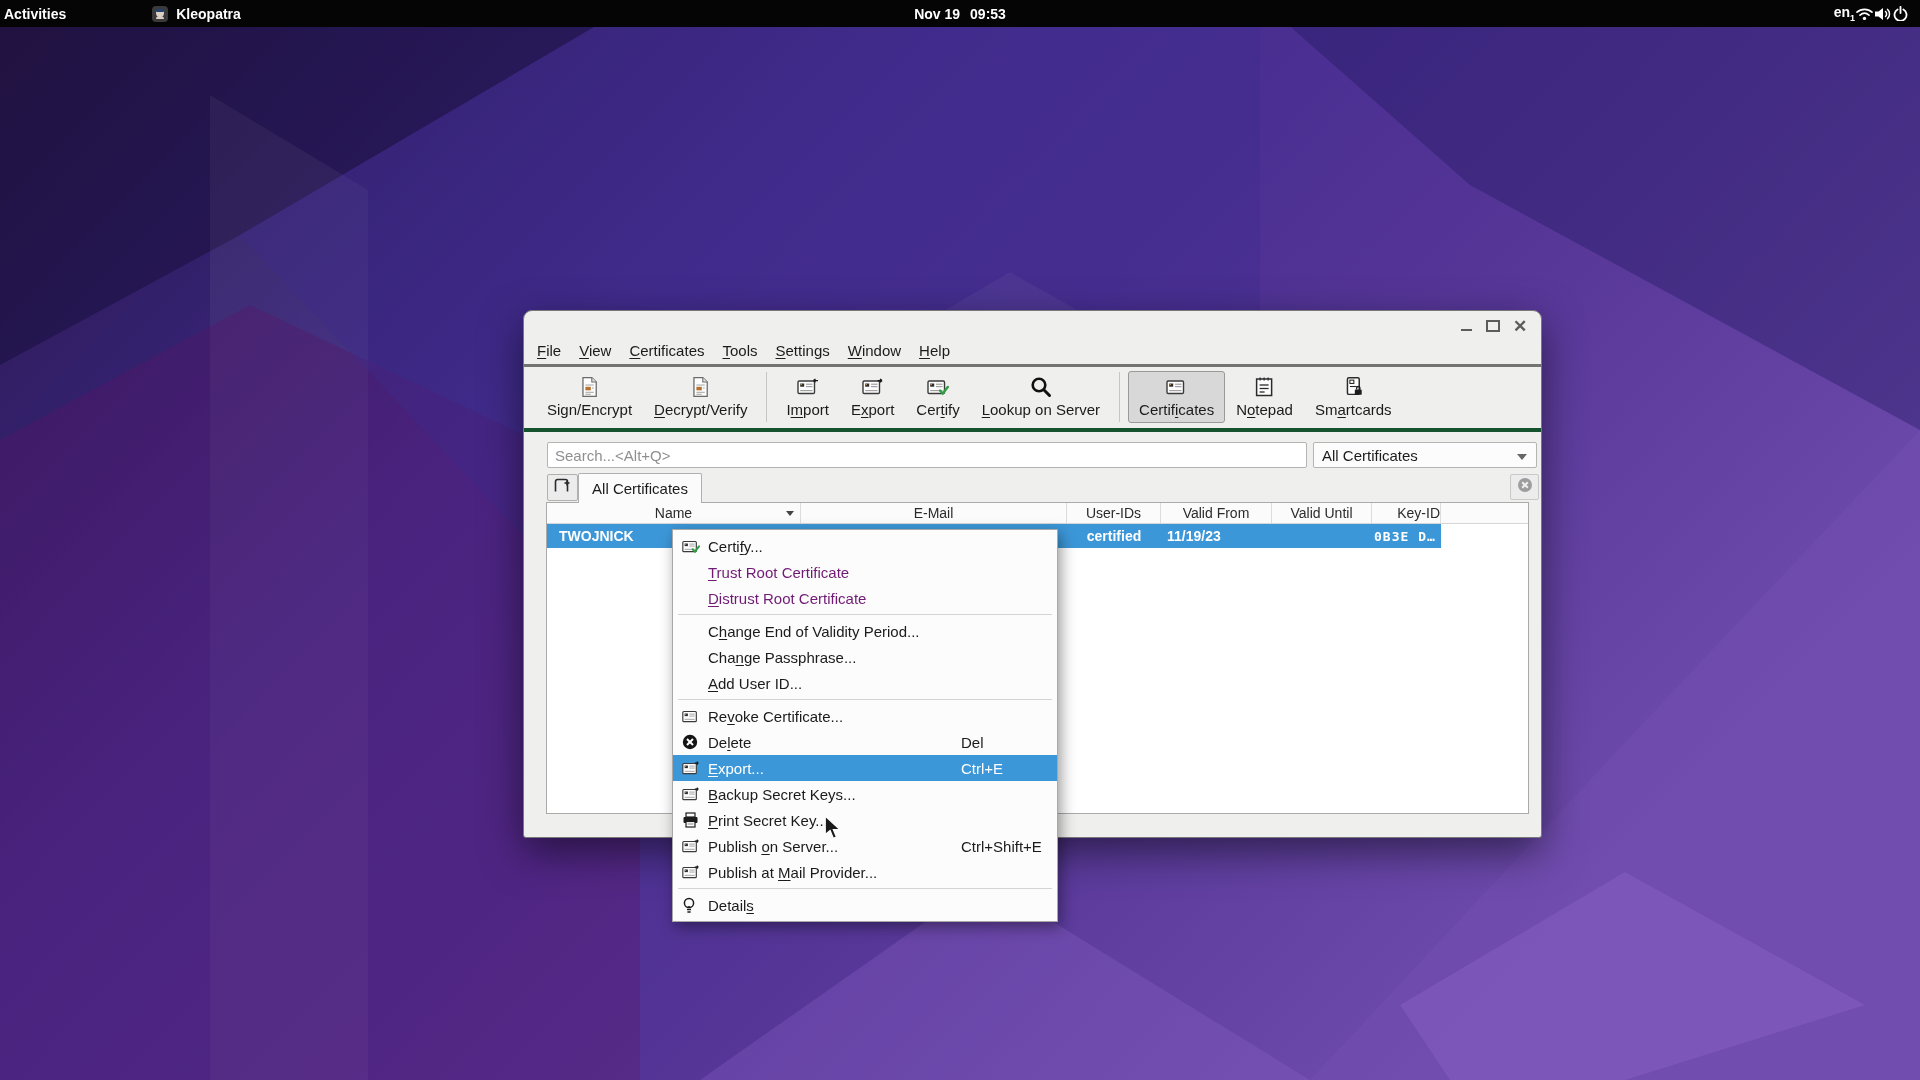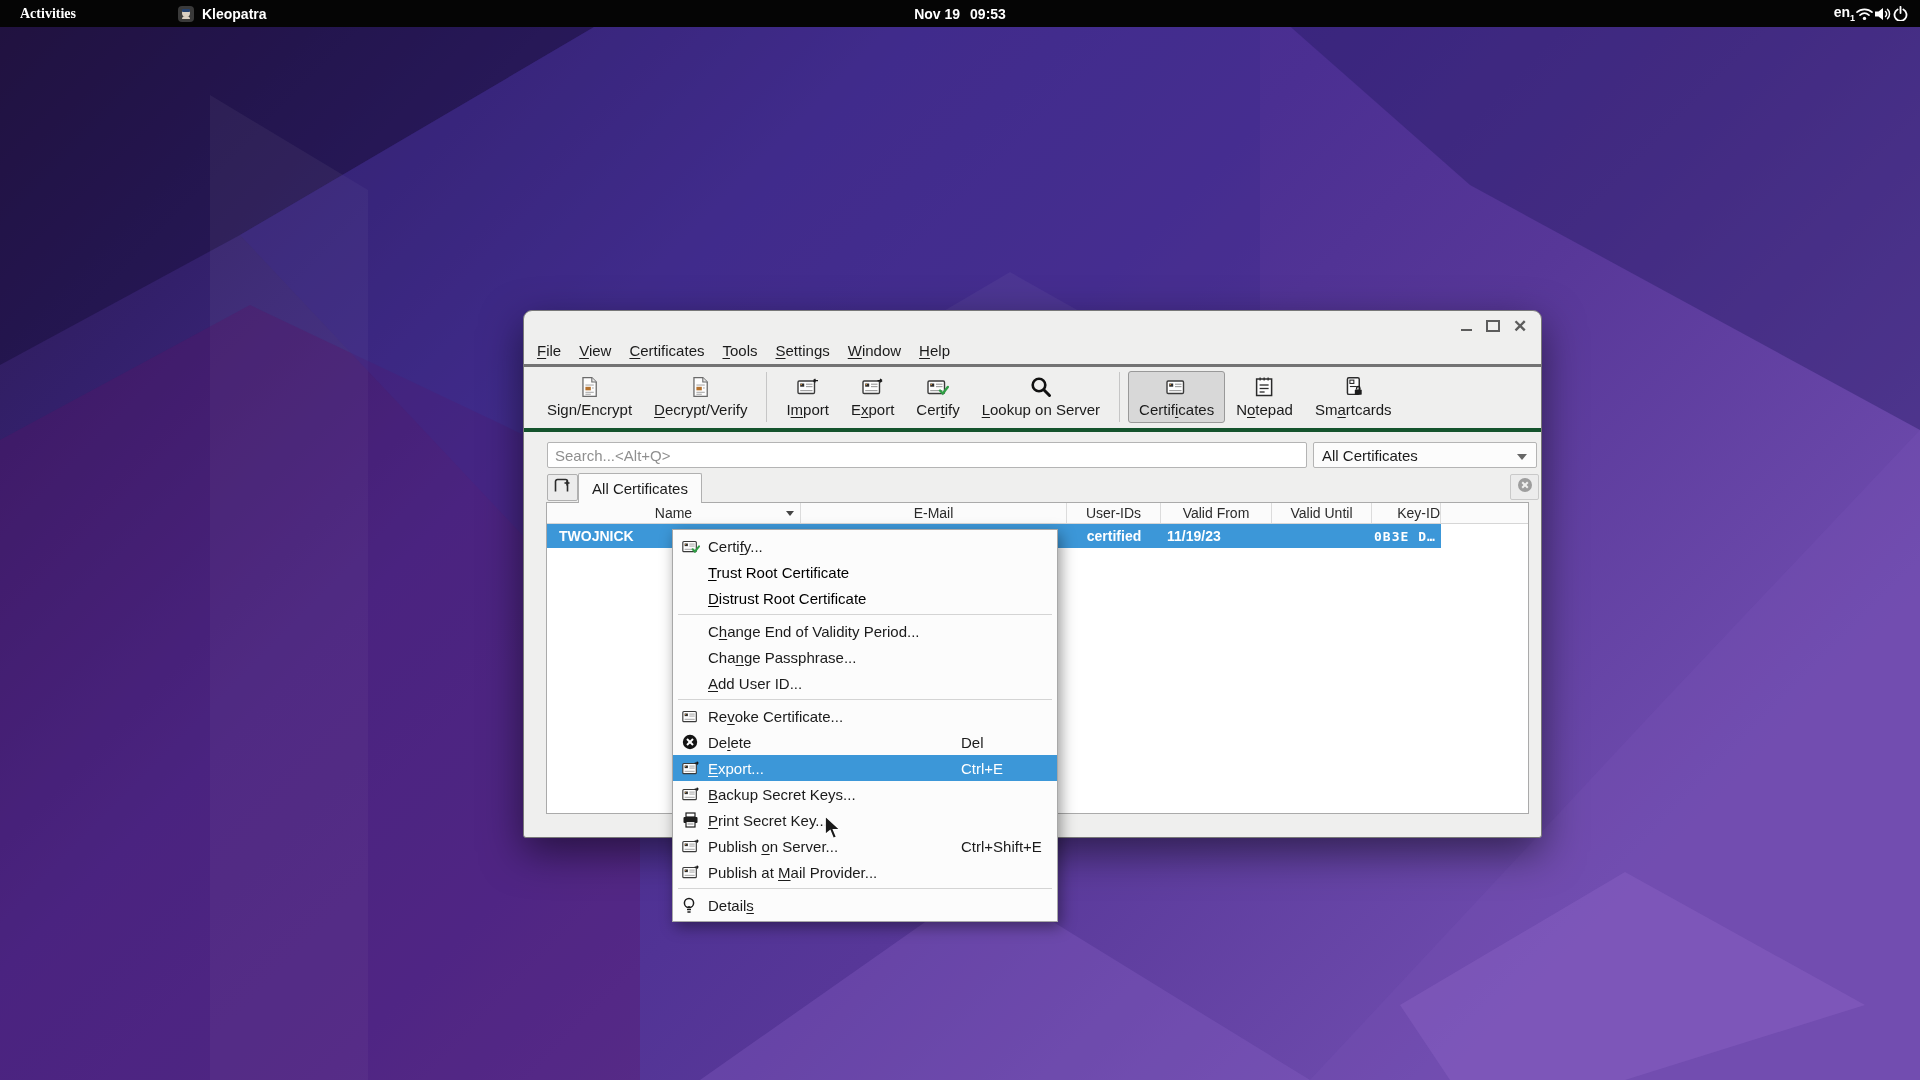--- a/index.html
+++ b/index.html
@@ -2,21 +2,21 @@
 <html><head>
 <meta charset="utf-8">
 <style>
   html,body{margin:0;padding:0;width:1920px;height:1080px;overflow:hidden;
     font-family:"Liberation Sans",sans-serif;background:#3c2a7e;}
   
   #wallpaper{position:absolute;left:0;top:0;width:1920px;height:1080px;}
   
   #topbar{position:absolute;left:0;top:0;width:1920px;height:27px;background:#050505;
     color:#fff;font-size:14px;font-weight:bold;display:flex;align-items:center;z-index:50;}
-  #activities{padding:0 20px;height:100%;display:flex;align-items:center;font-family:Liberation Serif, serif;}
+  #activities{padding:0 4px;height:100%;display:flex;align-items:center;}
   #focused-app{display:flex;align-items:center;gap:8px;margin-left:82px;}
   #clock{position:absolute;left:50%;transform:translateX(-50%);display:flex;gap:10px;}
   #status-area{position:absolute;right:12px;display:flex;align-items:center;gap:0;height:100%;}
   #kbd-indicator{font-weight:bold;}
   #kbd-indicator .sub{font-size:9px;vertical-align:sub;}
   .tb-sys-icon{display:flex;align-items:center;}
   
   #window{position:absolute;left:523px;top:310px;width:1019px;height:528px;
     background:#efefee;border:1px solid #787878;border-radius:9px 9px 3px 3px;
     box-shadow:0 14px 40px rgba(0,0,0,.5);z-index:10;box-sizing:border-box;}
@@ -70,21 +70,21 @@
   .td.center{justify-content:center;}
   .td.keyid{font-family:"DejaVu Sans Mono",monospace;font-size:13px;letter-spacing:1px;}
   
   #context-menu{position:absolute;left:672px;top:529px;width:386px;box-sizing:border-box;
     background:#fcfcfc;border:1px solid #a8a8a8;box-shadow:3px 5px 14px rgba(0,0,0,.4);
     padding:3px 0;z-index:30;font-size:15px;color:#1b1b1b;}
   .menu-item{height:26px;display:flex;align-items:center;position:relative;padding-left:9px;}
   .menu-item .micon{width:20px;height:16px;display:flex;align-items:center;}
   .menu-item .mlabel{margin-left:6px;}
   .menu-item .mshort{position:absolute;left:288px;}
-  .menu-item.disabled{color:#000000;}
+  .menu-item.disabled{color:#701a75;}
   .menu-item.highlighted{background:#3c97d8;color:#fff;}
   .menu-sep{height:1px;background:#d4d4d4;margin:3px 5px;}
   u{text-decoration:underline;text-underline-offset:2px;}
   #cursor{position:absolute;left:822px;top:816px;z-index:60;}
 </style>
 </head>
 <body>
 
 <svg id="wallpaper" viewBox="0 0 1920 1080" preserveAspectRatio="none">
   <defs>

